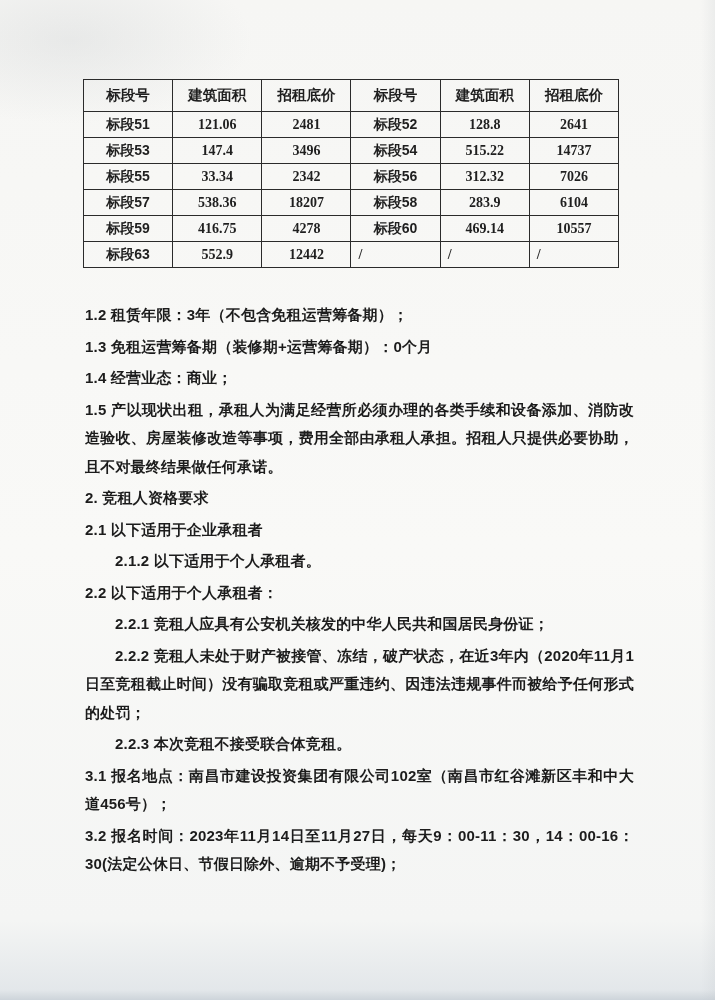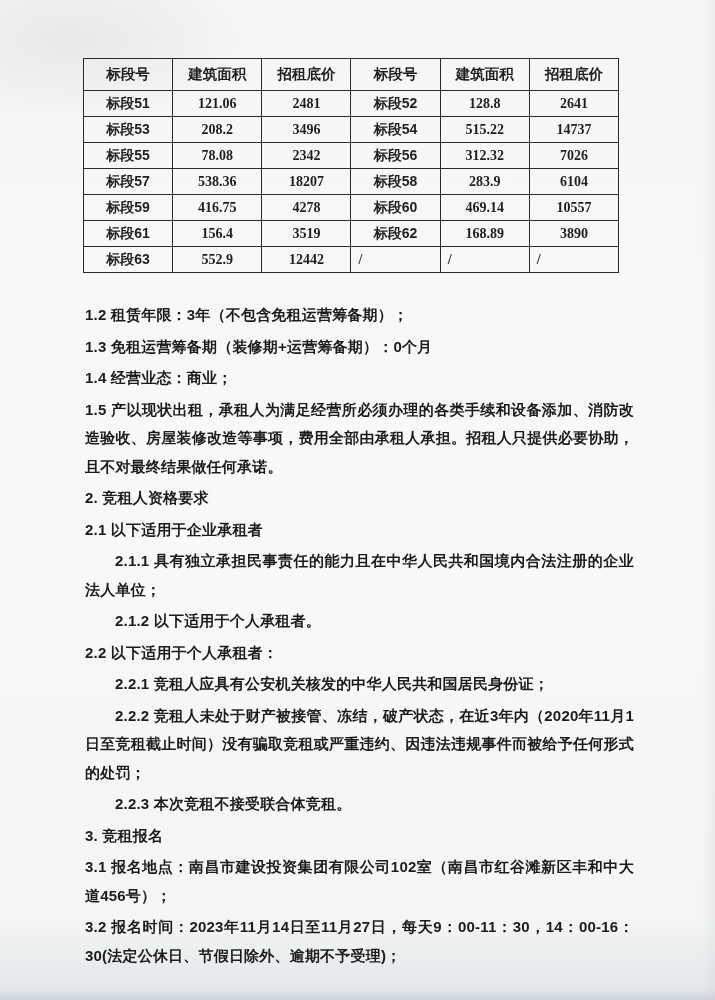--- a/index.html
+++ b/index.html
@@ -16,21 +16,21 @@
       #f8f8f6;
     color:#1f1f1f;
   }
   
   .page::after{
     content:"";position:absolute;top:0;right:0;width:14px;height:100%;
     background:linear-gradient(90deg, rgba(190,195,200,0) 0%, rgba(190,195,200,0.18) 100%);
     pointer-events:none;
   }
   table.lots{
-    position:absolute;left:83px;top:58px;
+    position:absolute;left:83px;top:79px;
     border-collapse:collapse;table-layout:fixed;width:536px;
   }
   table.lots th, table.lots td{
     border:1.6px solid #2b2b2b;
     height:25px;padding:0 4px;
     text-align:center;vertical-align:middle;
     overflow:hidden;white-space:nowrap;
   }
   table.lots th{
     height:31px;font-size:14.5px;font-weight:700;
@@ -80,29 +80,29 @@
         <tr>
           <td class="lot-label">标段51</td>
           <td>121.06</td>
           <td>2481</td>
           <td class="lot-label">标段52</td>
           <td>128.8</td>
           <td>2641</td>
         </tr>
         <tr>
           <td class="lot-label">标段53</td>
-          <td>208.2</td>
+          <td>147.4</td>
           <td>3496</td>
           <td class="lot-label">标段54</td>
           <td>515.22</td>
           <td>14737</td>
         </tr>
         <tr>
           <td class="lot-label">标段55</td>
-          <td>78.08</td>
+          <td>33.34</td>
           <td>2342</td>
           <td class="lot-label">标段56</td>
           <td>312.32</td>
           <td>7026</td>
         </tr>
         <tr>
           <td class="lot-label">标段57</td>
           <td>538.36</td>
           <td>18207</td>
           <td class="lot-label">标段58</td>
@@ -111,49 +111,39 @@
         </tr>
         <tr>
           <td class="lot-label">标段59</td>
           <td>416.75</td>
           <td>4278</td>
           <td class="lot-label">标段60</td>
           <td>469.14</td>
           <td>10557</td>
         </tr>
         <tr>
-          <td class="lot-label">标段61</td>
-          <td>156.4</td>
-          <td>3519</td>
-          <td class="lot-label">标段62</td>
-          <td>168.89</td>
-          <td>3890</td>
-        </tr>
-        <tr>
           <td class="lot-label">标段63</td>
           <td>552.9</td>
           <td>12442</td>
           <td class="slash">/</td>
           <td class="slash">/</td>
           <td class="slash">/</td>
         </tr>
       </tbody>
   </table>
 
   <div class="body-text" id="paras">
       <div class="para">1.2 租赁年限：3年（不包含免租运营筹备期）；</div>
       <div class="para">1.3 免租运营筹备期（装修期+运营筹备期）：0个月</div>
       <div class="para">1.4 经营业态：商业；</div>
       <div class="para">1.5 产以现状出租，承租人为满足经营所必须办理的各类手续和设备添加、消防改造验收、房屋装修改造等事项，费用全部由承租人承担。招租人只提供必要协助，且不对最终结果做任何承诺。</div>
       <div class="para">2. 竞租人资格要求</div>
       <div class="para">2.1 以下适用于企业承租者</div>
-      <div class="para indented">2.1.1 具有独立承担民事责任的能力且在中华人民共和国境内合法注册的企业法人单位；</div>
       <div class="para indented">2.1.2 以下适用于个人承租者。</div>
       <div class="para">2.2 以下适用于个人承租者：</div>
       <div class="para indented">2.2.1 竞租人应具有公安机关核发的中华人民共和国居民身份证；</div>
       <div class="para indented">2.2.2 竞租人未处于财产被接管、冻结，破产状态，在近3年内（2020年11月1日至竞租截止时间）没有骗取竞租或严重违约、因违法违规事件而被给予任何形式的处罚；</div>
       <div class="para indented">2.2.3 本次竞租不接受联合体竞租。</div>
-      <div class="para">3. 竞租报名</div>
       <div class="para">3.1 报名地点：南昌市建设投资集团有限公司102室（南昌市红谷滩新区丰和中大道456号）；</div>
       <div class="para">3.2 报名时间：2023年11月14日至11月27日，每天9：00-11：30，14：00-16：30(法定公休日、节假日除外、逾期不予受理)；</div>
     </div>
 
 </div>
 
 </body></html>

